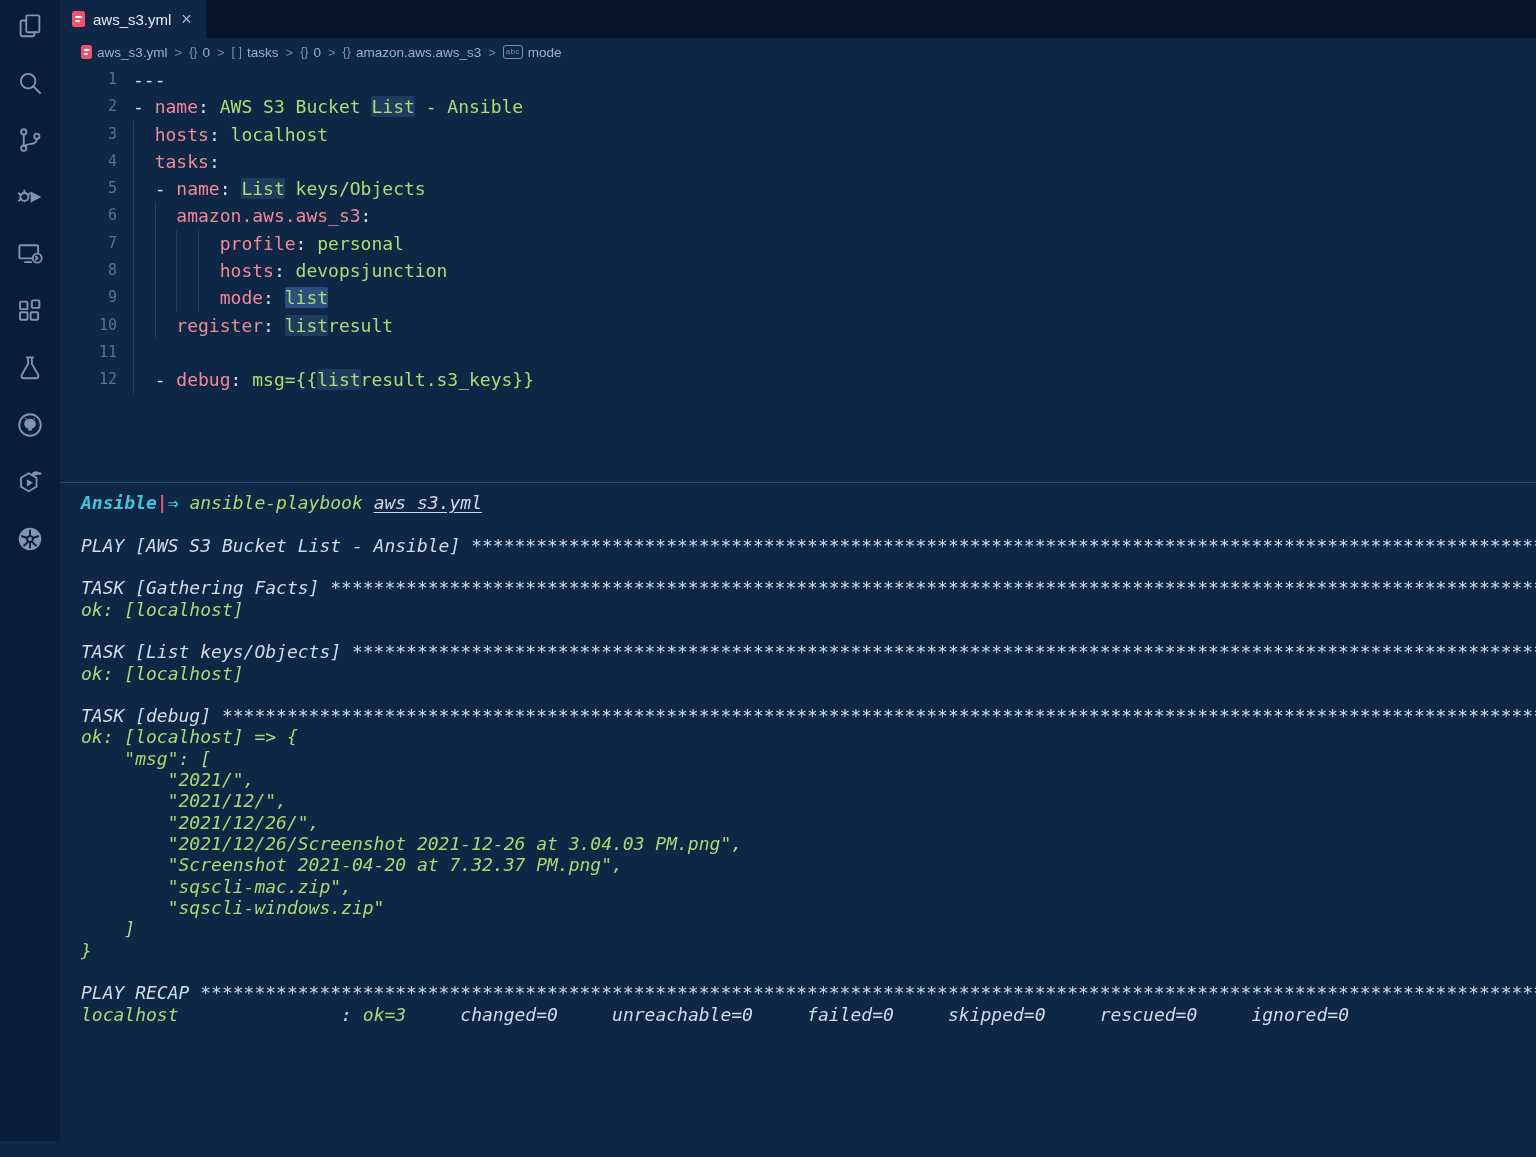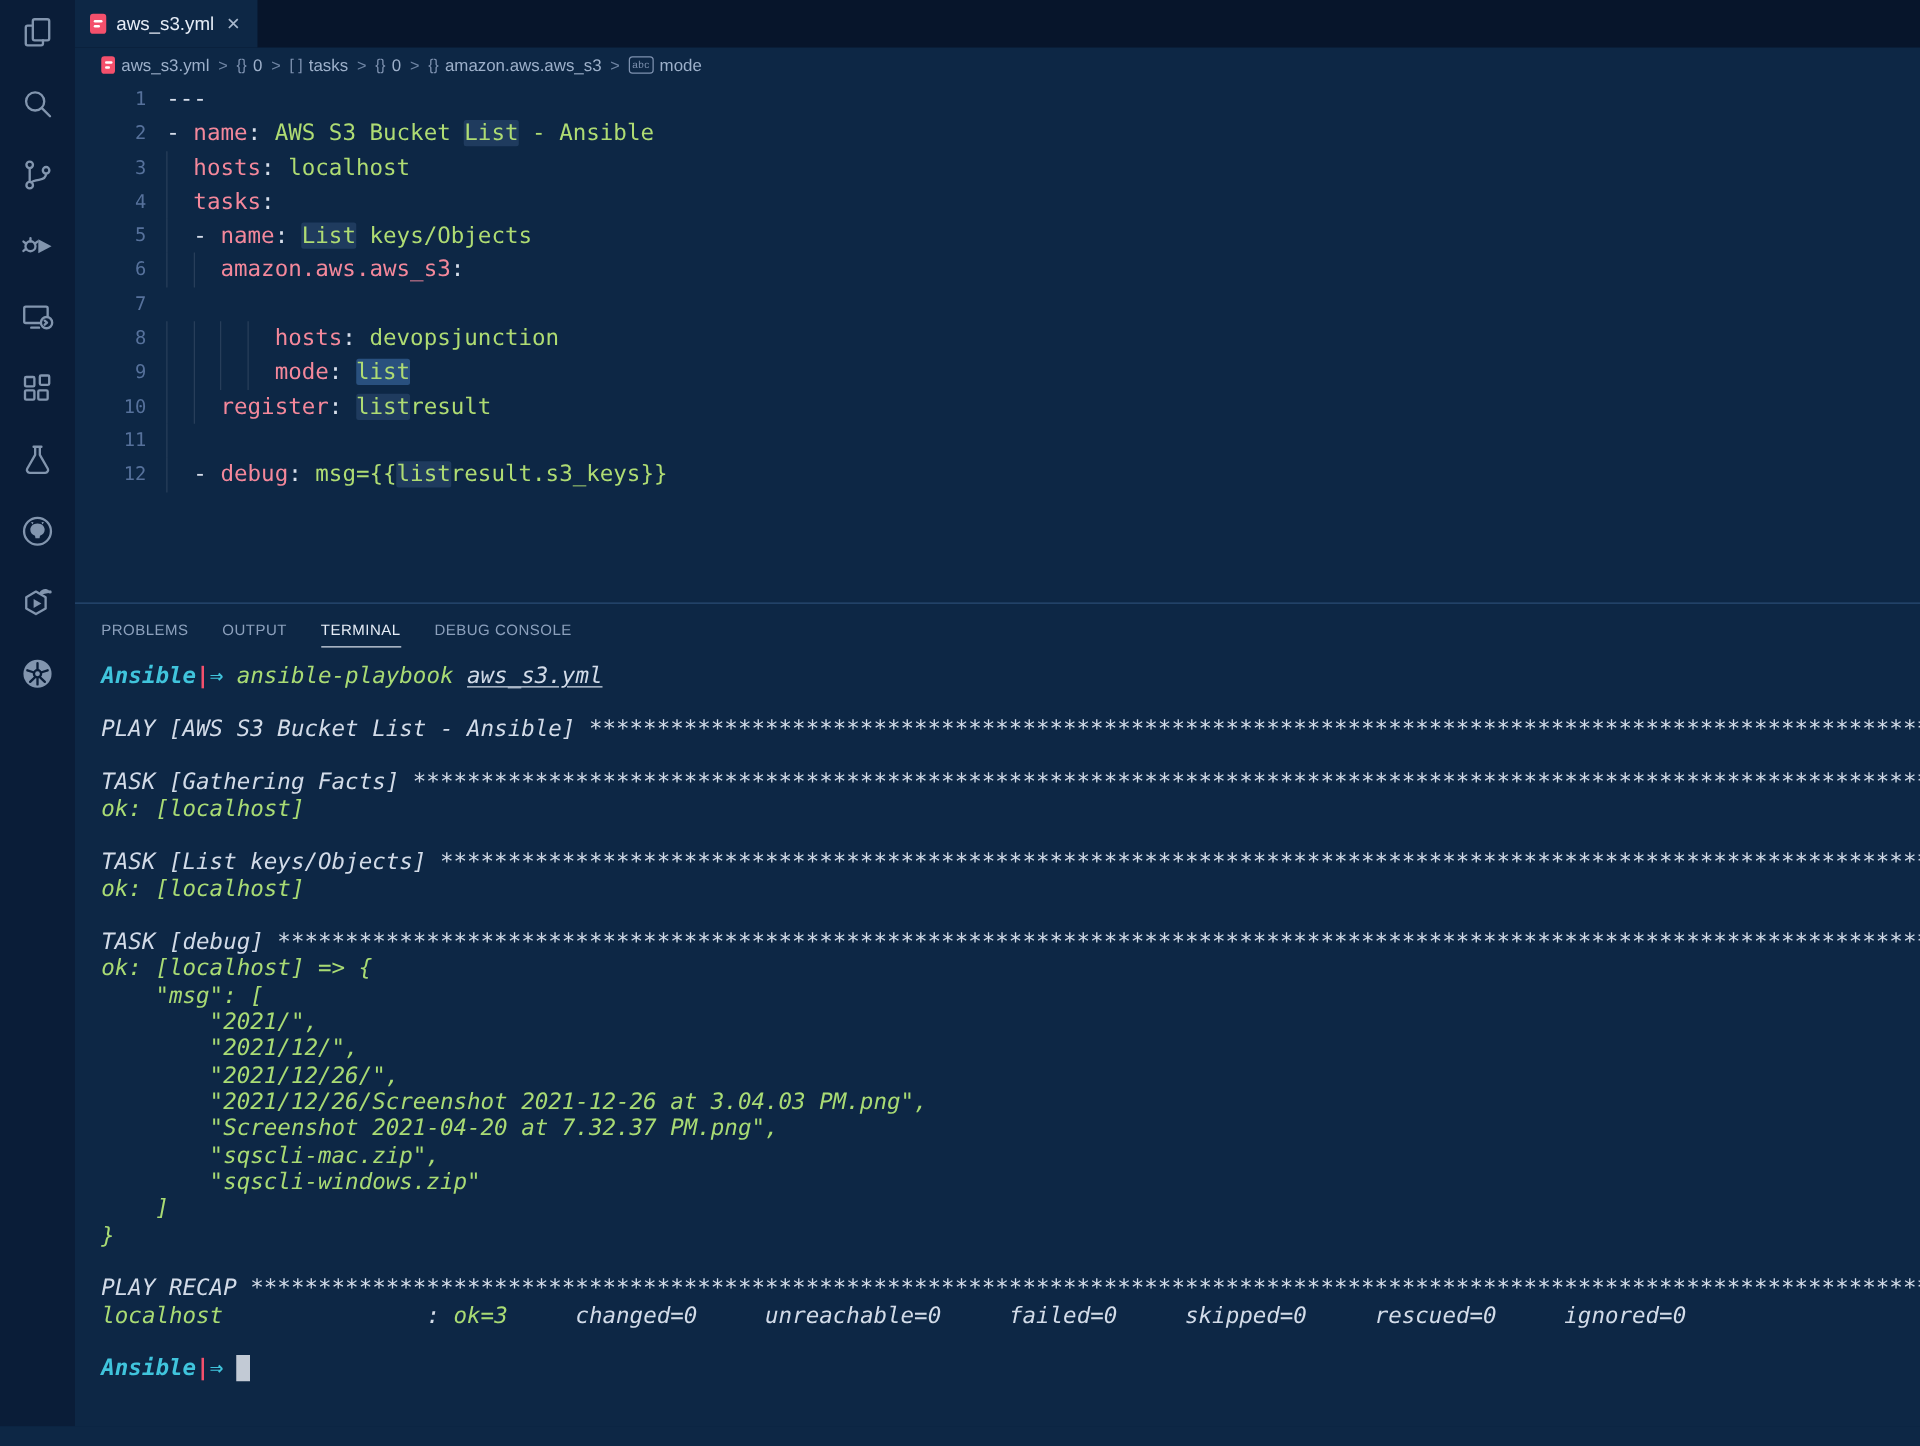--- a/index.html
+++ b/index.html
@@ -197,20 +197,21 @@
           <div class="code-line">
             <div class="ln">5</div>
             <div class="lt"><i class="guide" style="left: 0ch;"></i><span class="e-fg">  - </span><span class="e-key">name</span><span class="e-fg">:</span><span class="e-val"> </span><span class="e-val h-w">List</span><span class="e-val"> keys/Objects</span></div>
           </div>
           <div class="code-line">
             <div class="ln">6</div>
             <div class="lt"><i class="guide" style="left: 0ch;"></i><i class="guide" style="left: 2ch;"></i><span class="e-fg">    </span><span class="e-key">amazon.aws.aws_s3</span><span class="e-fg">:</span></div>
           </div>
           <div class="code-line">
             <div class="ln">7</div>
+            <div class="lt"><i class="guide" style="left: 0ch;"></i><i class="guide" style="left: 2ch;"></i><i class="guide" style="left: 4ch;"></i><i class="guide" style="left: 6ch;"></i><span class="e-fg">        </span><span class="e-key">profile</span><span class="e-fg">:</span><span class="e-val"> personal</span></div>
           </div>
           <div class="code-line">
             <div class="ln">8</div>
             <div class="lt"><i class="guide" style="left: 0ch;"></i><i class="guide" style="left: 2ch;"></i><i class="guide" style="left: 4ch;"></i><i class="guide" style="left: 6ch;"></i><span class="e-fg">        </span><span class="e-key">hosts</span><span class="e-fg">:</span><span class="e-val"> devopsjunction</span></div>
           </div>
           <div class="code-line">
             <div class="ln">9</div>
             <div class="lt"><i class="guide" style="left: 0ch;"></i><i class="guide" style="left: 2ch;"></i><i class="guide" style="left: 4ch;"></i><i class="guide" style="left: 6ch;"></i><span class="e-fg">        </span><span class="e-key">mode</span><span class="e-fg">:</span><span class="e-fg"> </span><span class="e-val h-s">list</span></div>
           </div>
           <div class="code-line">
@@ -222,26 +223,20 @@
             <div class="lt"><i class="guide" style="left: 0ch;"></i></div>
           </div>
           <div class="code-line">
             <div class="ln">12</div>
             <div class="lt"><i class="guide" style="left: 0ch;"></i><span class="e-fg">  - </span><span class="e-key">debug</span><span class="e-fg">:</span><span class="e-val"> msg={{</span><span class="e-val h-w">list</span><span class="e-val">result.s3_keys}}</span></div>
           </div>
         </div>
     </div>
 
     <div class="panel">
-      <div class="panel-tabs">
-          <div class="ptab">PROBLEMS</div>
-          <div class="ptab">OUTPUT</div>
-          <div class="ptab active">TERMINAL</div>
-          <div class="ptab">DEBUG CONSOLE</div>
-        </div>
       <div class="terminal">
         <div>
             <div class="term-line"><span class="t-cyan b">Ansible</span><span class="t-red b">|</span><span class="t-cyan b">⇒ </span><span class="t-green">ansible-playbook </span><span class="t-fg u">aws_s3.yml</span></div>
             <div class="term-line"></div>
             <div class="term-line"><span class="t-fg">PLAY [AWS S3 Bucket List - Ansible] **********************************************************************************************************************************</span></div>
             <div class="term-line"></div>
             <div class="term-line"><span class="t-fg">TASK [Gathering Facts] **********************************************************************************************************************************</span></div>
             <div class="term-line"><span class="t-green">ok: [localhost]</span></div>
             <div class="term-line"></div>
             <div class="term-line"><span class="t-fg">TASK [List keys/Objects] **********************************************************************************************************************************</span></div>
@@ -256,19 +251,18 @@
             <div class="term-line"><span class="t-green">        "2021/12/26/Screenshot 2021-12-26 at 3.04.03 PM.png",</span></div>
             <div class="term-line"><span class="t-green">        "Screenshot 2021-04-20 at 7.32.37 PM.png",</span></div>
             <div class="term-line"><span class="t-green">        "sqscli-mac.zip",</span></div>
             <div class="term-line"><span class="t-green">        "sqscli-windows.zip"</span></div>
             <div class="term-line"><span class="t-green">    ]</span></div>
             <div class="term-line"><span class="t-green">}</span></div>
             <div class="term-line"></div>
             <div class="term-line"><span class="t-fg">PLAY RECAP **********************************************************************************************************************************</span></div>
             <div class="term-line"><span class="t-green">localhost</span><span class="t-fg">               </span><span class="t-fg">: </span><span class="t-green">ok=3</span><span class="t-fg">     changed=0     unreachable=0     failed=0     skipped=0     rescued=0     ignored=0</span></div>
             <div class="term-line"></div>
-            <div class="term-line"><span class="t-cyan b">Ansible</span><span class="t-red b">|</span><span class="t-cyan b">⇒ </span><span class="t-cursor"> </span></div>
           </div>
       </div>
     </div>
 
   </div>
 </div>
 
 </body></html>

